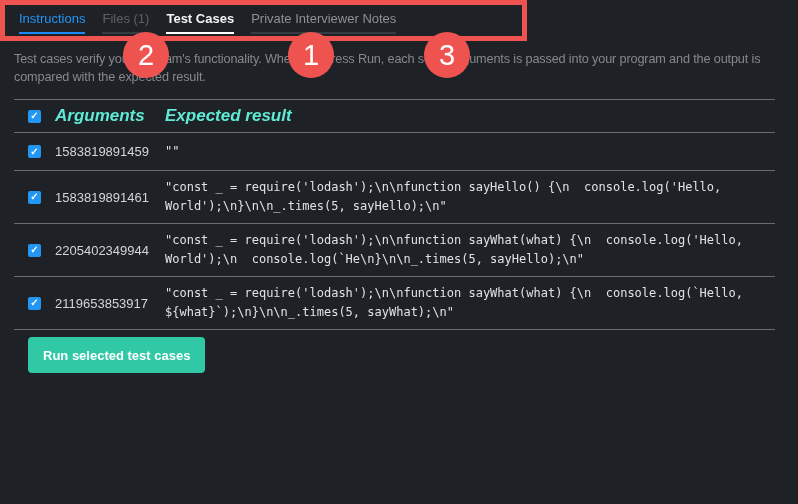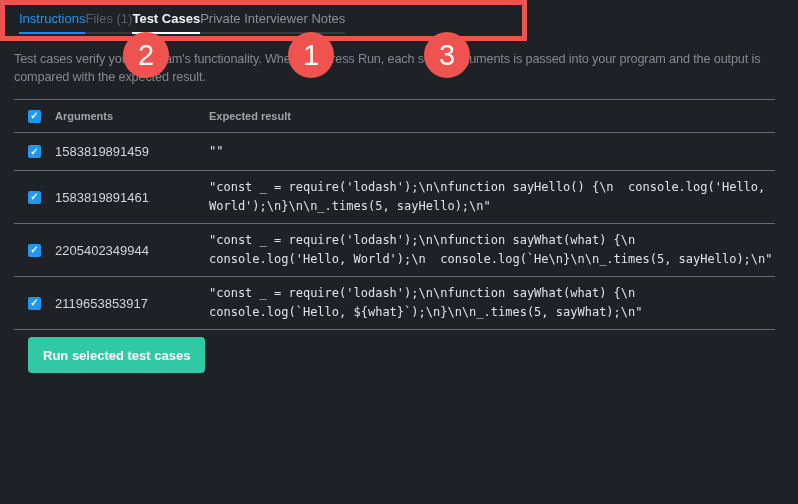--- a/index.html
+++ b/index.html
@@ -14,20 +14,21 @@
   .app{
     position:relative;
     width:798px;height:504px;
     background:var(--bg);
     font-family:"Liberation Sans",sans-serif;
     overflow:hidden;
   }
   
   .tabbar{
     display:flex;
+    gap:17px;
     padding-left:19px;
     height:40px;
     align-items:flex-start;
   }
   .tab{
     margin-top:11px;
     font-size:13px;
     color:#8d9095;
     padding-bottom:6px;
     border-bottom:2px solid #363b41;
@@ -69,22 +70,22 @@
   .checkbox::after{
     content:"✓";
     color:#fff;
     font-size:10px;
     font-weight:bold;
     position:absolute;
     top:50%;left:50%;
     transform:translate(-50%,-52%);
   }
   .cell-args{width:110px;flex:none;font-size:13px;color:#d3d5d7;}
-  .th{font-weight:bold;color:#a3a3a3;font-size:11px;}
-  .cell-exp{flex:1;min-width:0;margin-left:44px;}
+  .th{font-weight:bold;color:#5eead4;font-size:17px;font-style:italic;}
+  .cell-exp{flex:1;min-width:0;}
   .code{
     font-family:"DejaVu Sans Mono",monospace;
     font-size:12px;
     line-height:19px;
     color:#e0e2e4;
     white-space:pre-wrap;
     word-break:break-word;
   }
   .run-btn{
     display:block;

